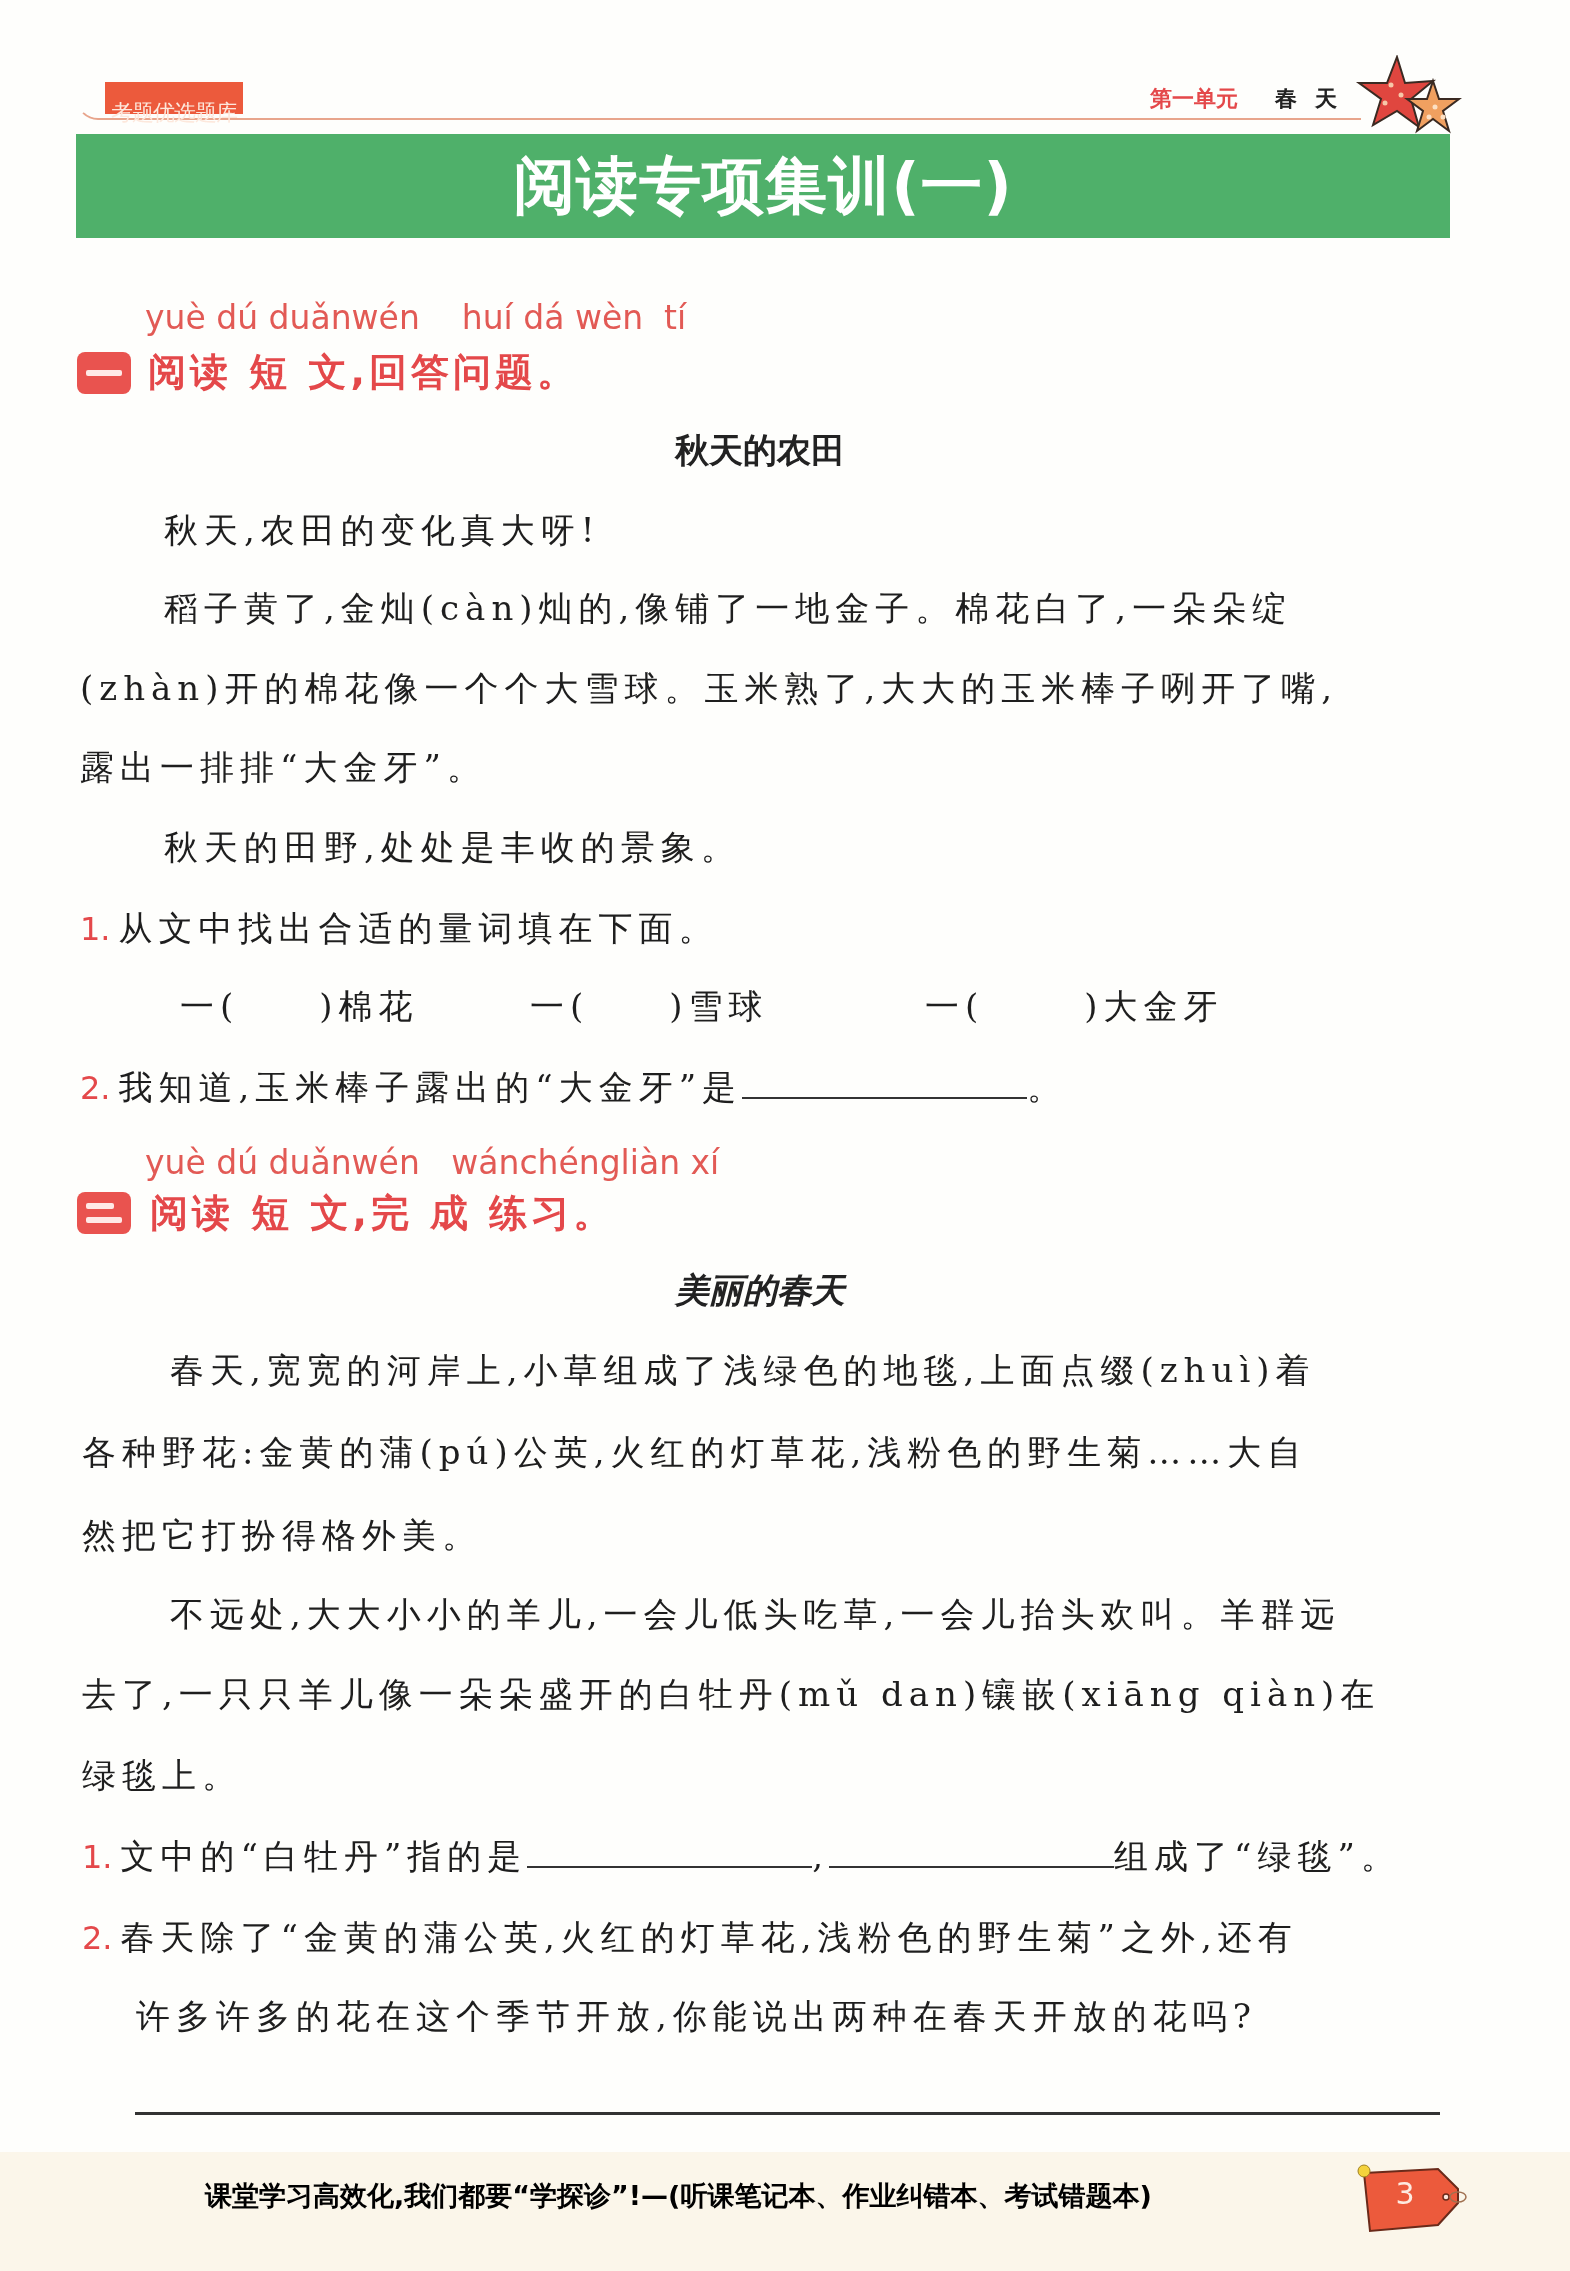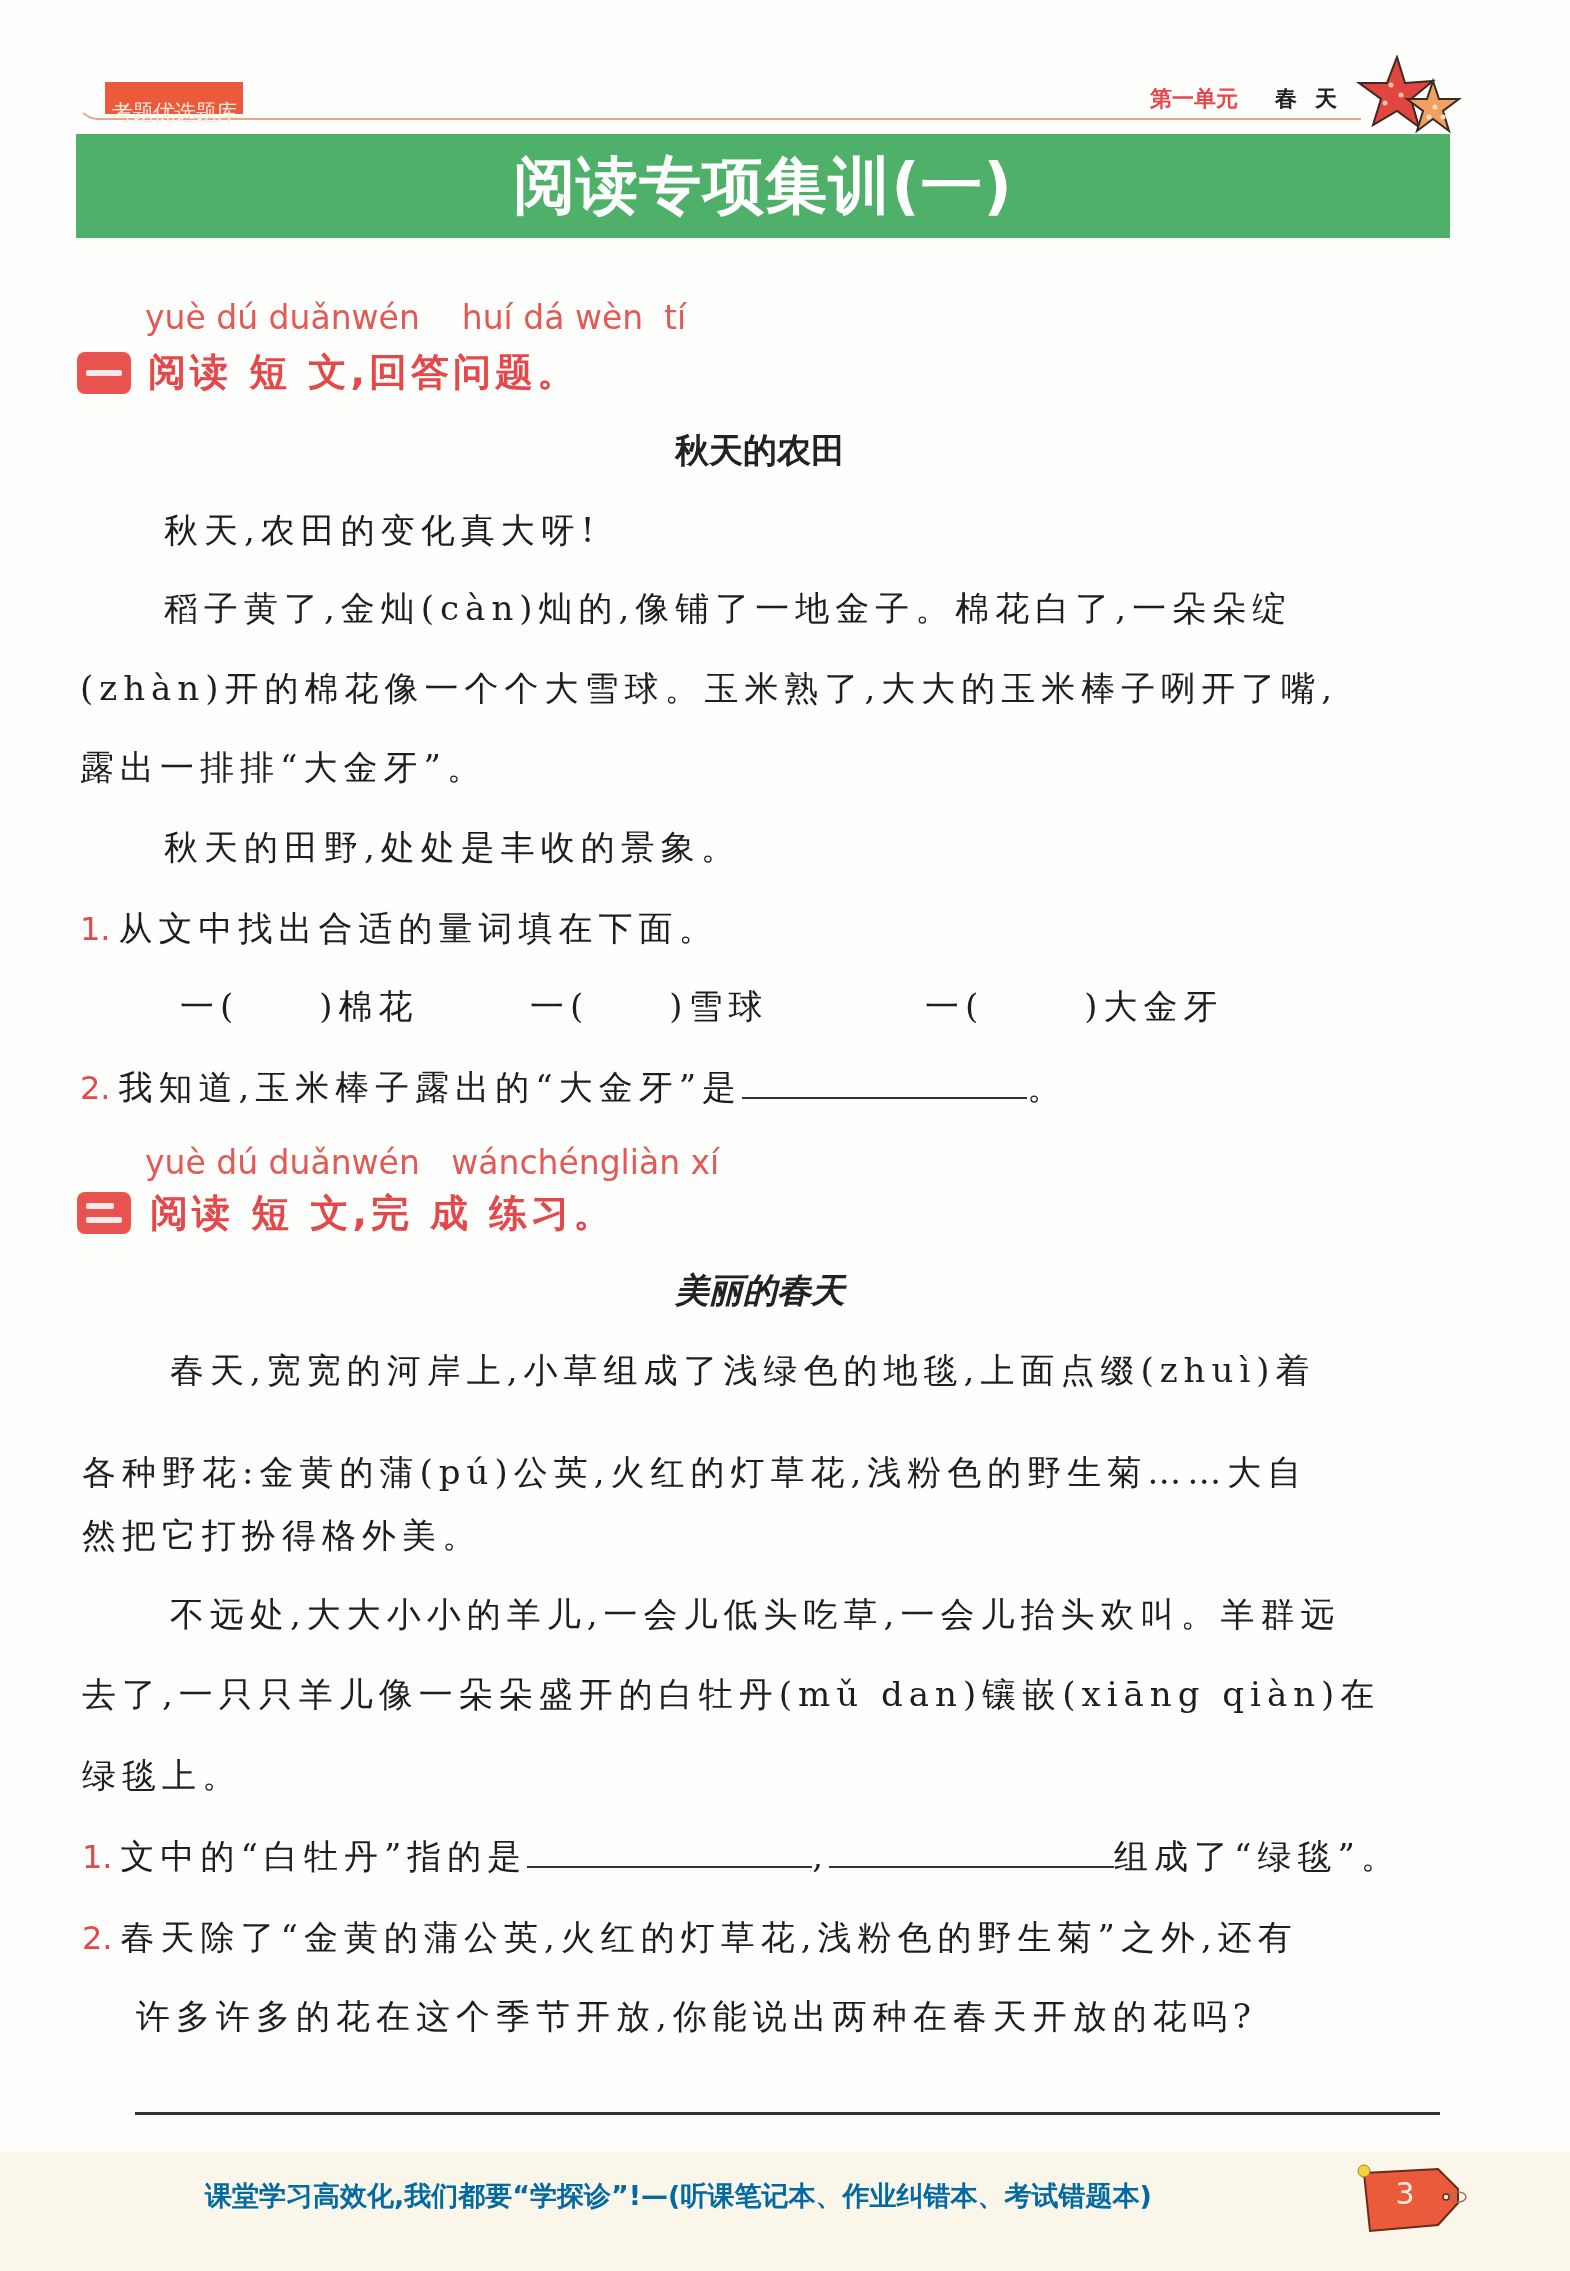--- a/index.html
+++ b/index.html
@@ -47,21 +47,21 @@
   .para {
     font-family: "DejaVu Serif", serif; font-size: 34px; color: #1e1e1e;
     letter-spacing: 6px; white-space: nowrap; text-align: right;
   }
   .qnum { font-family: "DejaVu Sans", sans-serif; color: #e4484a; font-size: 32px; margin-right: 8px; letter-spacing: 0; }
   .blank { display: inline-block; border-bottom: 2px solid #333; height: 30px; vertical-align: baseline; }
   .answer-line { left: 135px; top: 2112px; width: 1305px; height: 0; border-top: 3px solid #333; }
 
   
   .footer-band { left: 0; top: 2152px; width: 1570px; height: 119px; background: #fbf6ea; }
-  .footer-text { left: 205px; top: 2178px; font-size: 27px; color: #0369a1; font-weight: bold; white-space: nowrap; }
+  .footer-text { left: 205px; top: 2178px; font-size: 27px; color: #000000; font-weight: bold; white-space: nowrap; }
   .page-tag { left: 1350px; top: 2155px; width: 120px; height: 80px; }
 </style>
 </head>
 <body>
 
 <div class="abs header-rule"></div>
 <div class="abs header-tag">考题优选题库</div>
 <div class="abs header-unit">第一单元</div>
 <div class="abs header-topic">春天</div>
 <svg class="abs stars" viewBox="0 0 110 85">
@@ -120,21 +120,21 @@
     <div class="bar"></div>
   </div>
 </div>
 <div class="abs sec-heading" style="left:150px; top:1188px;">阅读 短 文,完 成 练习。</div>
 
 <div class="abs" style="left:0; top:1268px; width:1520px;font-style:italic;">
   <div class="ptitle">美丽的春天</div>
 </div>
 
 <div class="abs para" style="left:170px; top:1348px;">春天,宽宽的河岸上,小草组成了浅绿色的地毯,上面点缀(zhuì)着</div>
-<div class="abs para" style="left:82px; top:1430px;margin-top:20px;">各种野花:金黄的蒲(pú)公英,火红的灯草花,浅粉色的野生菊……大自</div>
+<div class="abs para" style="left:82px; top:1430px;">各种野花:金黄的蒲(pú)公英,火红的灯草花,浅粉色的野生菊……大自</div>
 <div class="abs para" style="left:82px; top:1513px;">然把它打扮得格外美。</div>
 <div class="abs para" style="left:170px; top:1592px;">不远处,大大小小的羊儿,一会儿低头吃草,一会儿抬头欢叫。羊群远</div>
 <div class="abs para" style="left:82px; top:1672px;">去了,一只只羊儿像一朵朵盛开的白牡丹(mǔ dan)镶嵌(xiāng qiàn)在</div>
 <div class="abs para" style="left:82px; top:1753px;">绿毯上。</div>
 
 <div class="abs para" style="left:82px; top:1834px;">
   <span class="qnum">1.</span><span>文中的“白牡丹”指的是</span><span class="blank" style="width:285px;"></span><span>,</span><span class="blank" style="width:285px;"></span><span>组成了“绿毯”。</span>
 </div>
 
 <div class="abs para" style="left:82px; top:1915px;">

